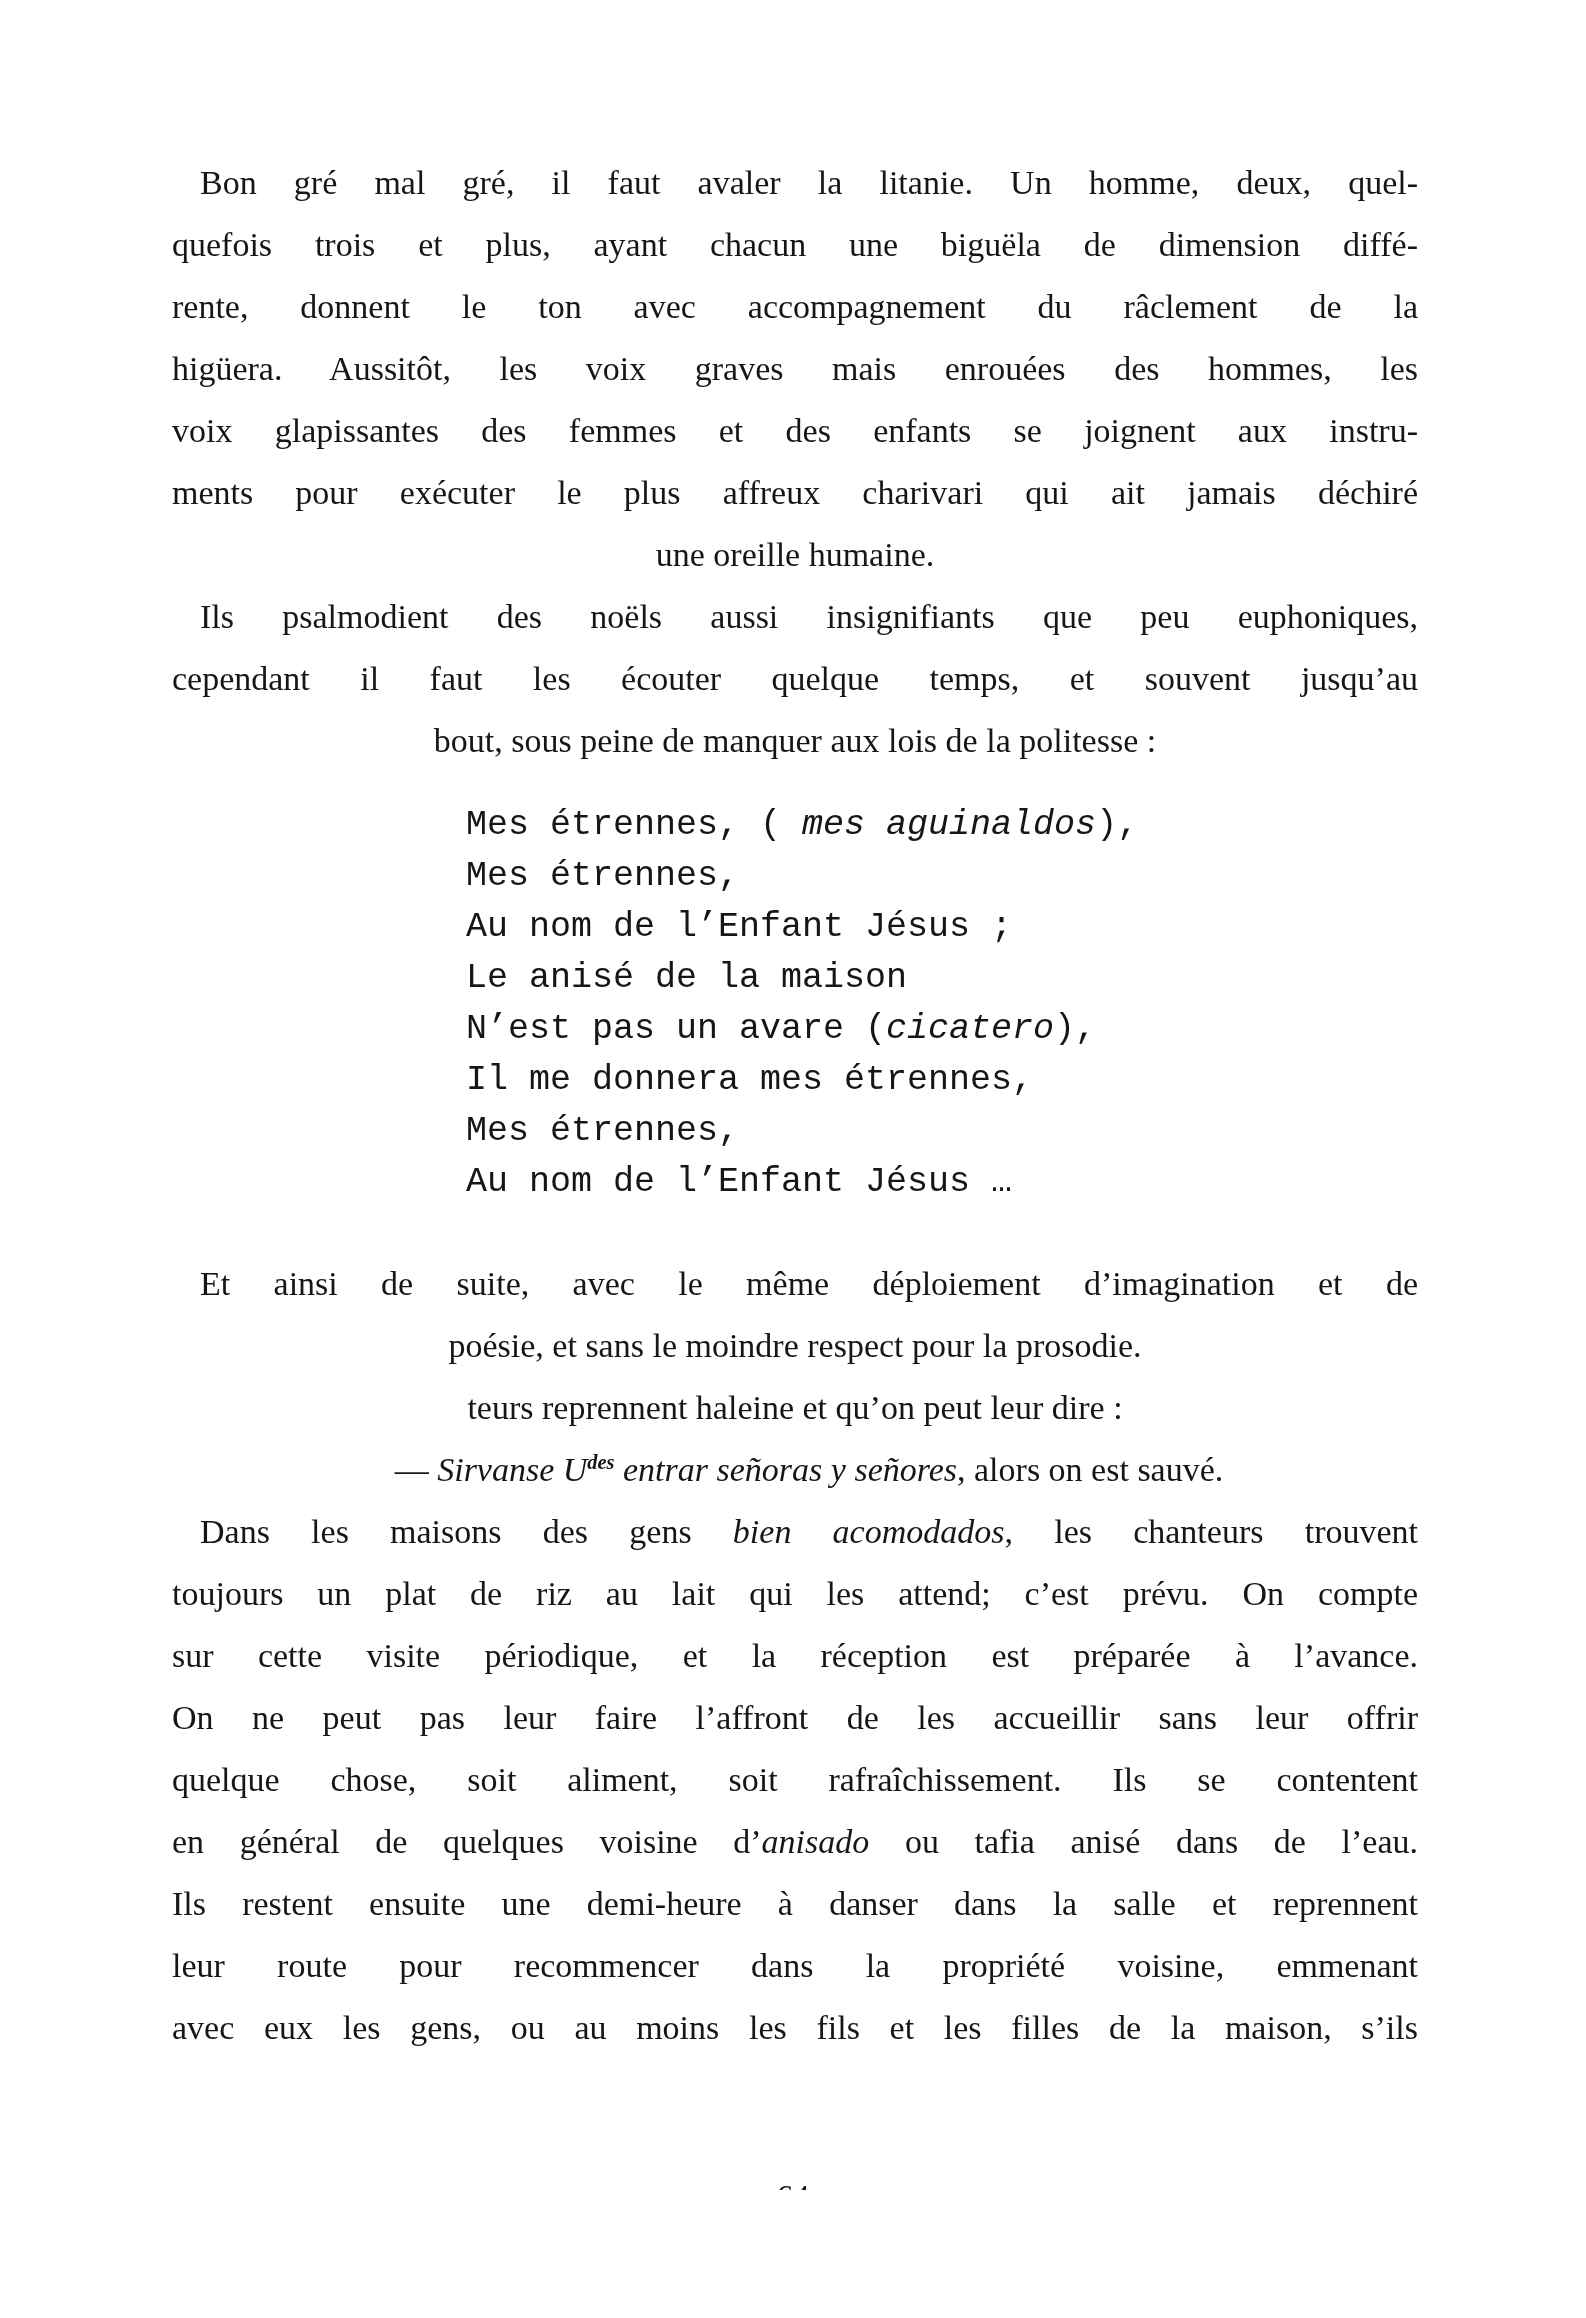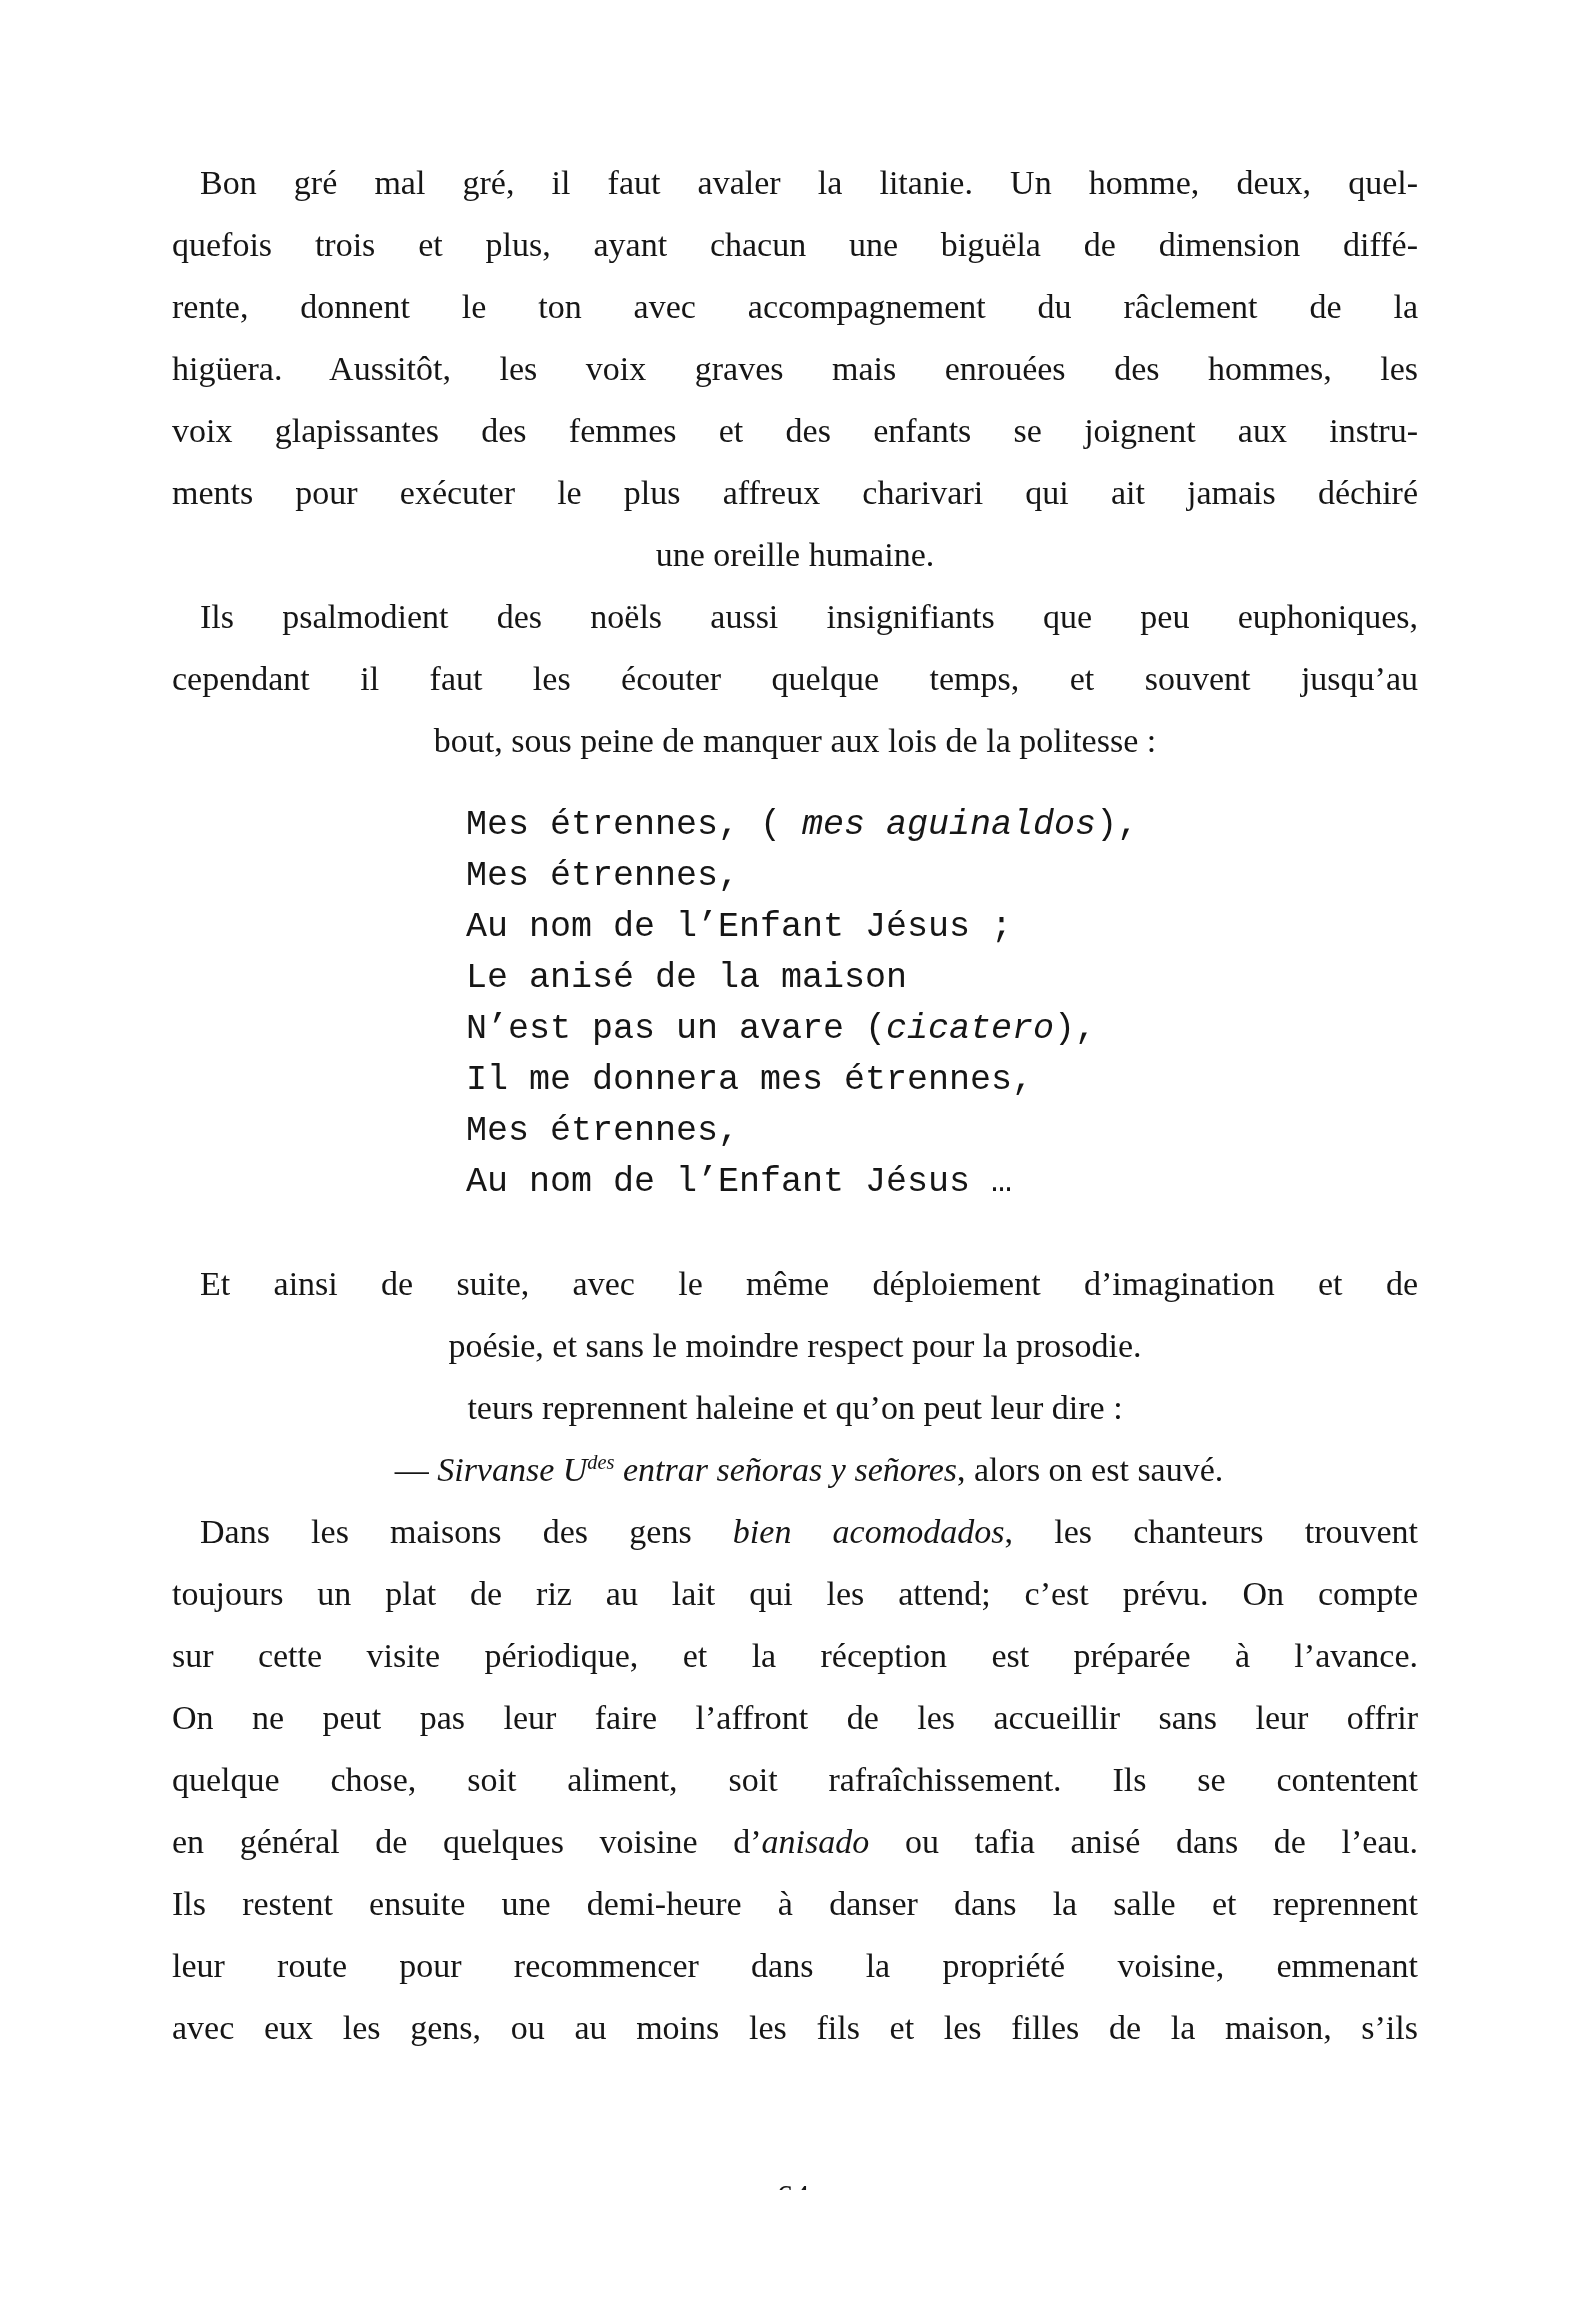--- a/index.html
+++ b/index.html
@@ -29,20 +29,21 @@
   .line.just {
     text-align: justify;
     text-align-last: justify;
   }
   .line.indent { text-indent: 28px; }
   .it { font-style: italic; }
   sup {
     font-size: 0.6em;
     vertical-align: super;
     line-height: 0;
+    font-weight: bold;
   }
   .block.verse {
     margin: 28px 0 45px 294px;
     font-size: 35px;
     line-height: 51px;
     font-family: Liberation Mono, monospace;
   }
   .block.verse .line { text-align: left; }
   .page-number {
     position: absolute;

